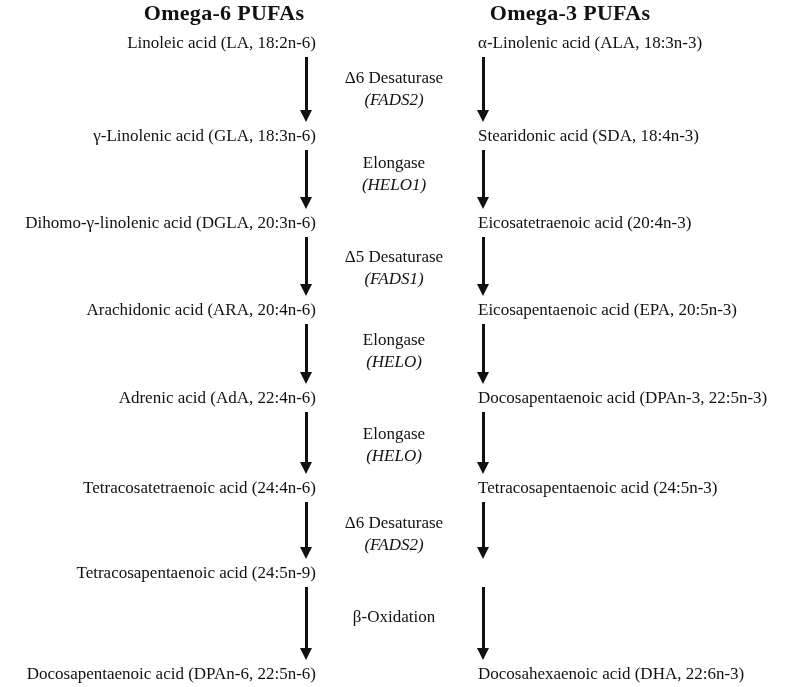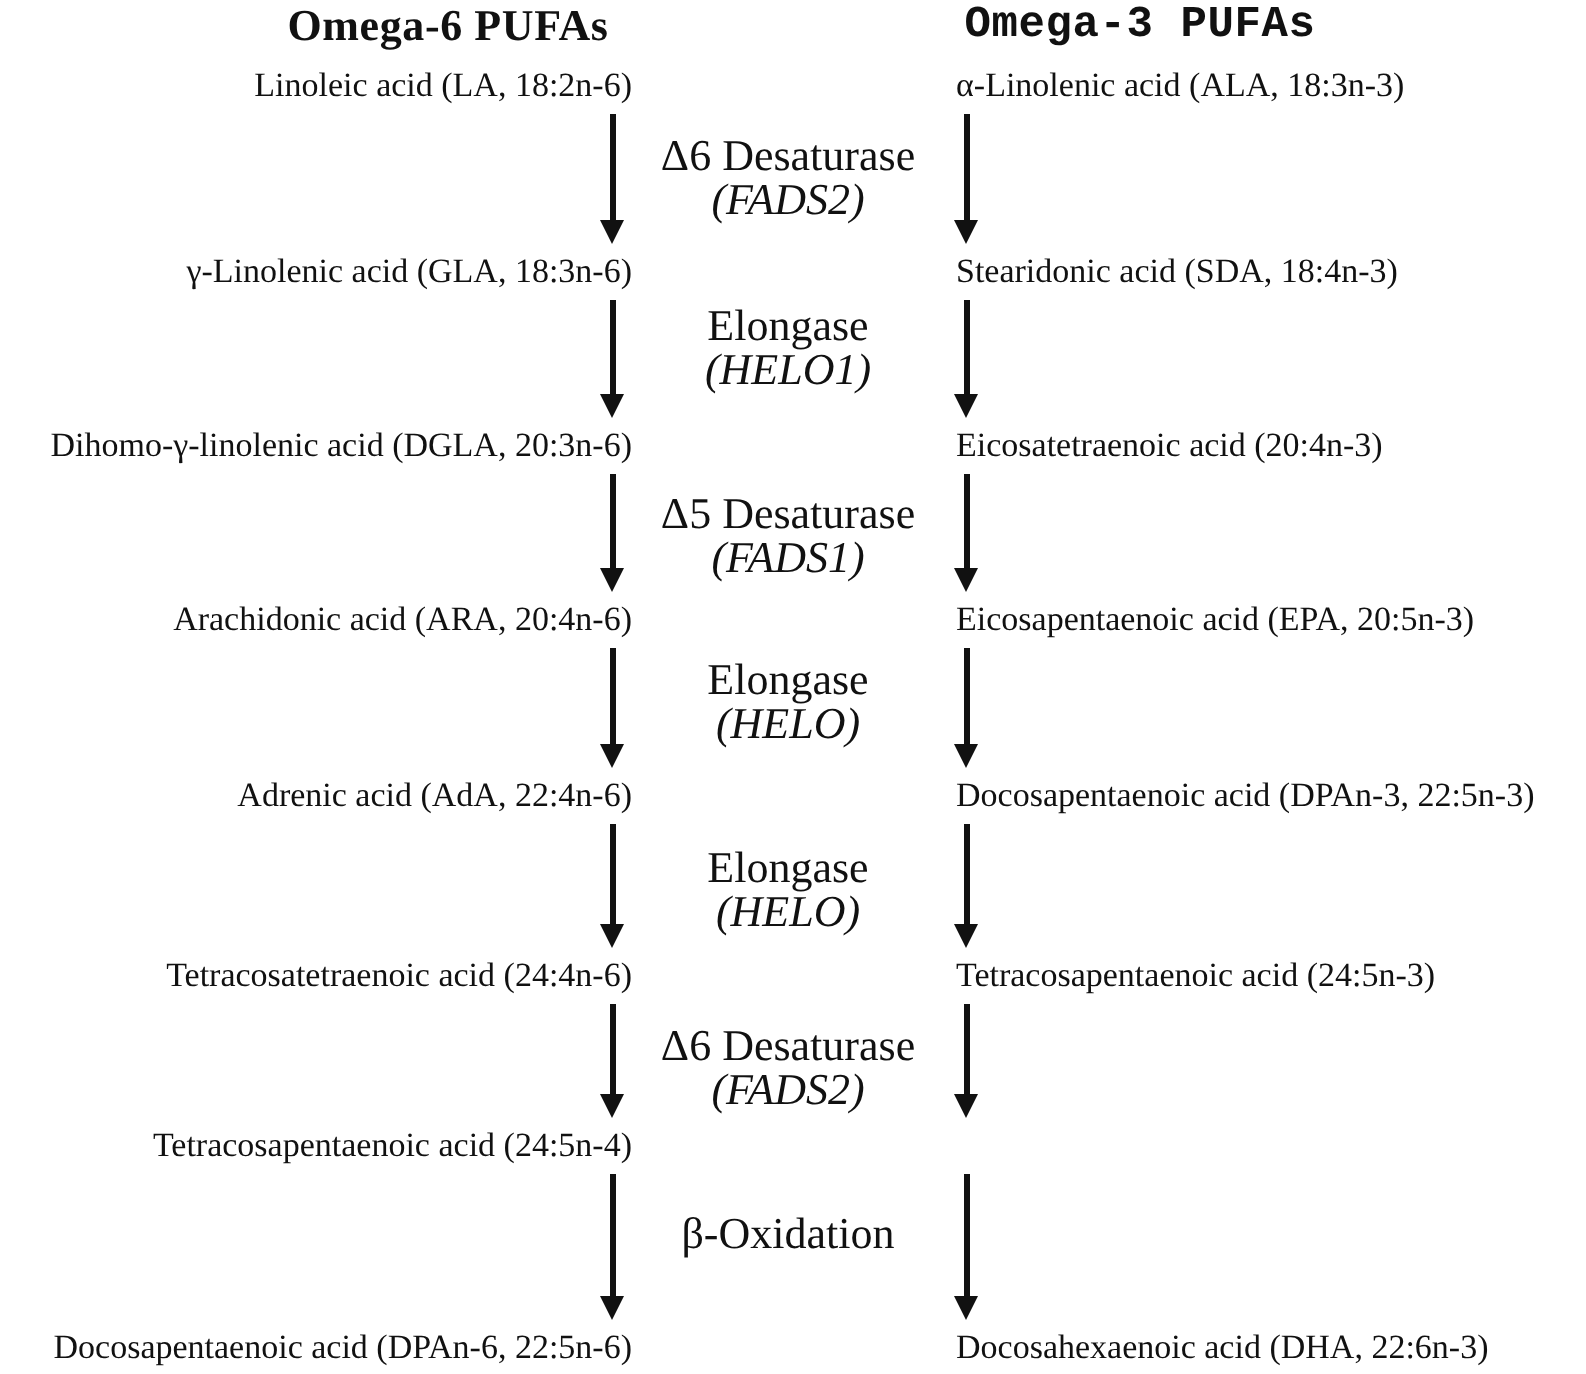--- a/index.html
+++ b/index.html
@@ -16,40 +16,40 @@
   .col-title {
     position: absolute;
     top: 0;
     transform: translateX(-50%);
     font-size: 22px;
     font-weight: bold;
     white-space: nowrap;
     letter-spacing: 0.3px;
   }
   .title-left  { left: 224px; }
-  .title-right { left: 570px; font-family: Liberation Mono, monospace; }
+  .title-right { left: 570px; }
 
   .node {
     position: absolute;
     font-size: 17px;
     line-height: 22px;
     white-space: nowrap;
   }
   .node.leftcol  { right: 477px; text-align: center; } 
   .node.rightcol { left: 478px; }
 
   .r0 { top: 32px; text-align: right; }  .r1 { top: 125px; } .r2 { top: 212px; } .r3 { top: 299px; }
   .r4 { top: 387px; text-align: right; } .r5 { top: 477px; } .r6 { top: 562px; } .r7 { top: 663px; }
 
   .enzyme {
     position: absolute;
     left: 394px;
     transform: translateX(-50%);
     text-align: center;
-    font-size: 22px;
+    font-size: 17px;
     line-height: 22px;
     white-space: nowrap;
   }
   .enzyme .gene { display: block; font-style: italic; }
   .e0 { top: 67px; }  .e1 { top: 152px; } .e2 { top: 246px; } .e3 { top: 329px; }
   .e4 { top: 423px; } .e5 { top: 512px; } .e6 { top: 606px; }
 
   .arrow { position: absolute; width: 13px; }
   .arrow .shaft {
     position: absolute; left: 5px; top: 0;
@@ -80,21 +80,21 @@
 
   <div class="col-title title-left">Omega-6 PUFAs</div>
   <div class="col-title title-right">Omega-3 PUFAs</div>
 
   <div class="node leftcol r0">Linoleic acid (LA, 18:2n-6)</div>
   <div class="node leftcol r1">γ-Linolenic acid (GLA, 18:3n-6)</div>
   <div class="node leftcol r2">Dihomo-γ-linolenic acid (DGLA, 20:3n-6)</div>
   <div class="node leftcol r3">Arachidonic acid (ARA, 20:4n-6)</div>
   <div class="node leftcol r4">Adrenic acid (AdA, 22:4n-6)</div>
   <div class="node leftcol r5">Tetracosatetraenoic acid (24:4n-6)</div>
-  <div class="node leftcol r6">Tetracosapentaenoic acid (24:5n-4)</div>
+  <div class="node leftcol r6">Tetracosapentaenoic acid (24:5n-9)</div>
   <div class="node leftcol r7">Docosapentaenoic acid (DPAn-6, 22:5n-6)</div>
 
   <div class="node rightcol r0">α-Linolenic acid (ALA, 18:3n-3)</div>
   <div class="node rightcol r1">Stearidonic acid (SDA, 18:4n-3)</div>
   <div class="node rightcol r2">Eicosatetraenoic acid (20:4n-3)</div>
   <div class="node rightcol r3">Eicosapentaenoic acid (EPA, 20:5n-3)</div>
   <div class="node rightcol r4">Docosapentaenoic acid (DPAn-3, 22:5n-3)</div>
   <div class="node rightcol r5">Tetracosapentaenoic acid (24:5n-3)</div>
   <div class="node rightcol r7">Docosahexaenoic acid (DHA, 22:6n-3)</div>
 

